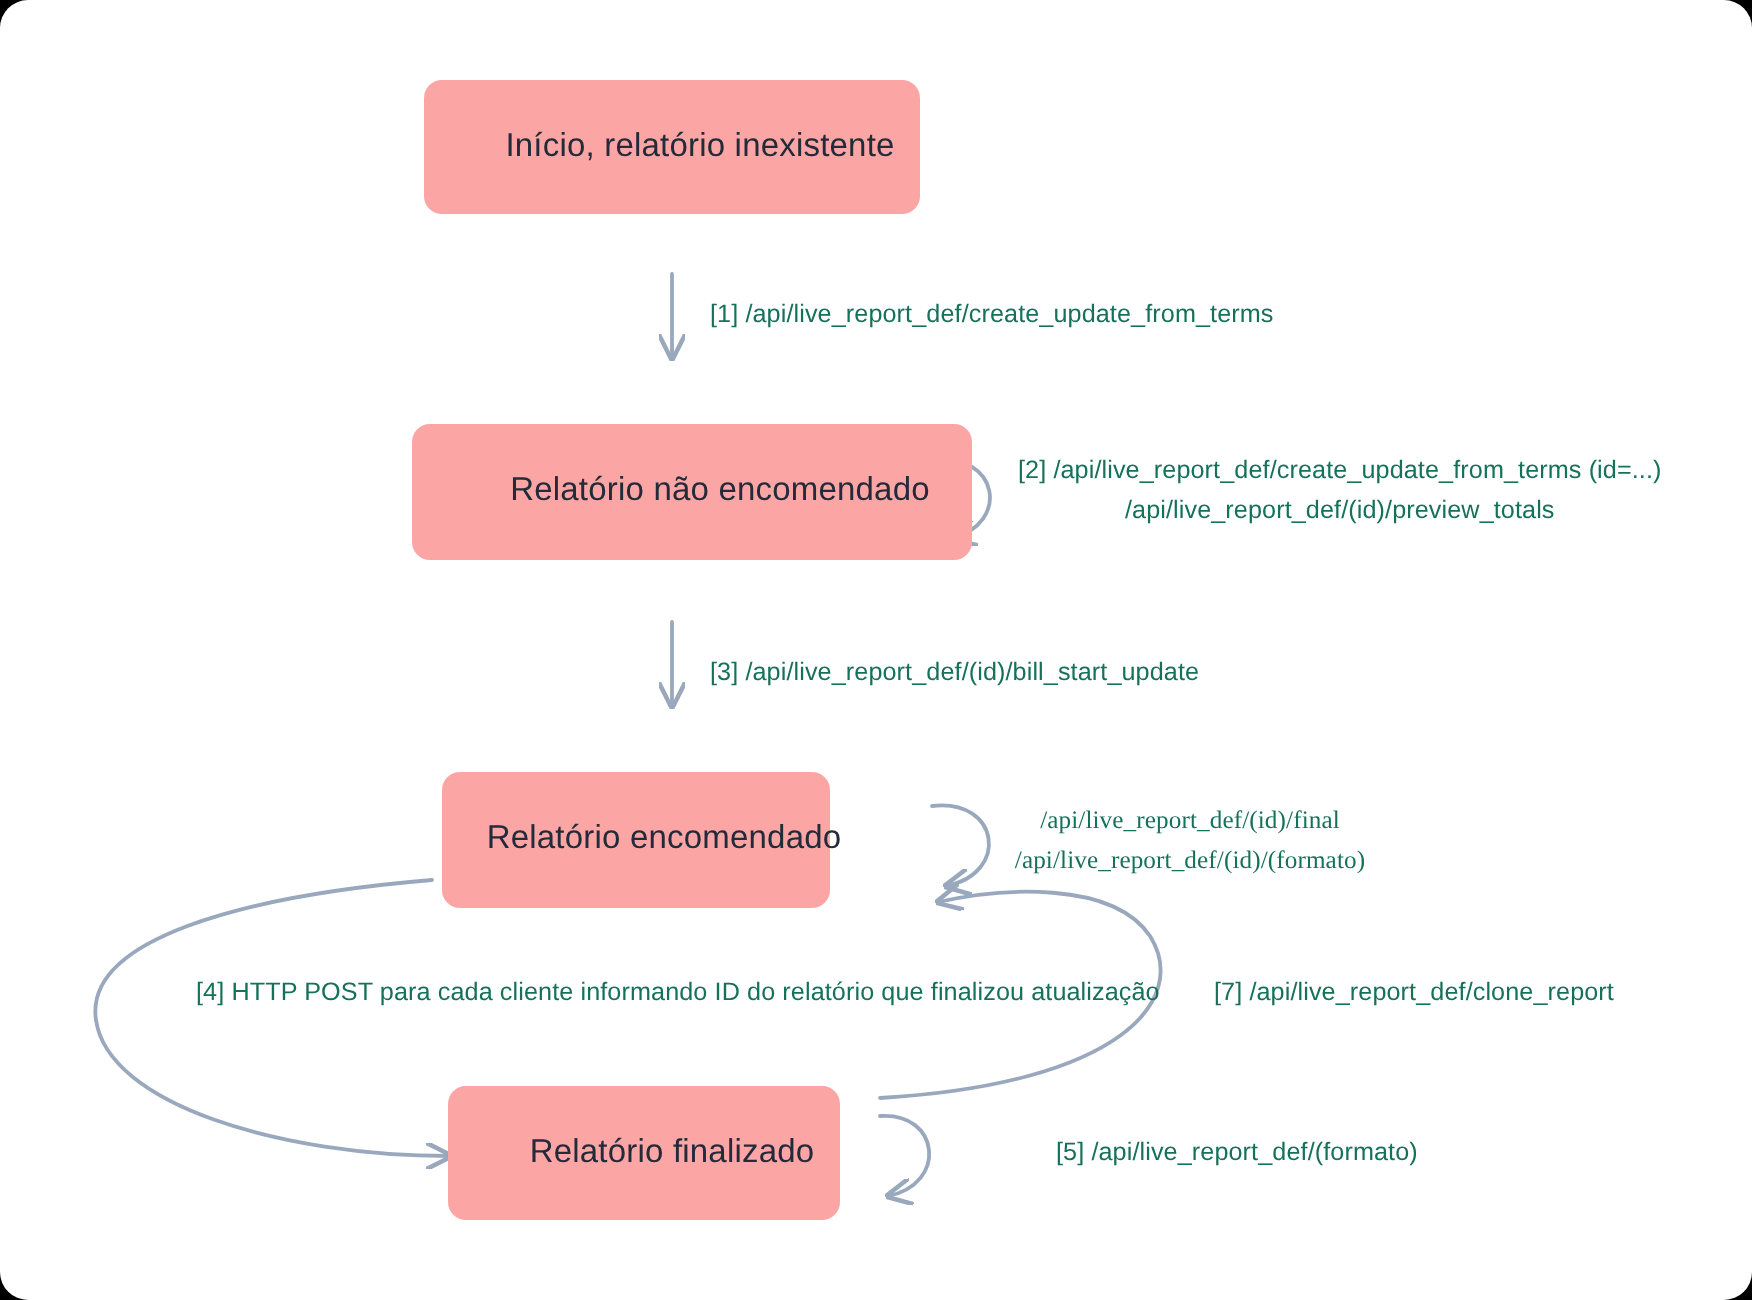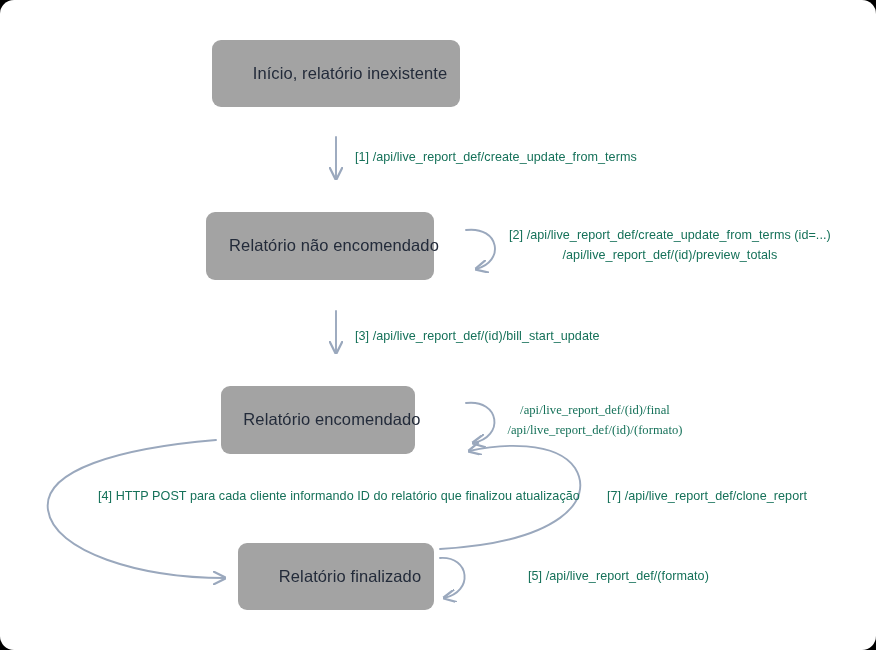--- a/index.html
+++ b/index.html
@@ -29,21 +29,21 @@
     position: absolute;
     left: 0;
     top: 0;
     width: 876px;
     height: 650px;
     pointer-events: none;
   }
 
   .node {
     position: absolute;
-    background: #a3a3a3;
+    background: #fca5a5;
     border-radius: 9px;
     display: flex;
     align-items: center;
     justify-content: center;
     box-sizing: border-box;
     color: #232b3a;
     font-size: 16.5px;
     letter-spacing: 0.1px;
     line-height: 1.2;
     text-align: center;
@@ -90,29 +90,29 @@
 
       <path d="M 440 549 C 560 542, 595 500, 575 468
                C 556 440, 500 444, 469 451" marker-end="url(#ah)"></path>
     </g>
   </svg>
 
   <div class="node" style="left:212px; top:40px; width:248px; height:67px;">
     <span>Início, relatório inexistente</span>
   </div>
 
-  <div class="node" style="left:206px; top:212px; width:228px; height:68px;">
+  <div class="node" style="left:206px; top:212px; width:280px; height:68px;">
     <span>Relatório não encomendado</span>
   </div>
 
   <div class="node" style="left:221px; top:386px; width:194px; height:68px;">
     <span>Relatório encomendado</span>
   </div>
 
-  <div class="node" style="left:238px; top:543px; width:196px; height:67px;">
+  <div class="node" style="left:224px; top:543px; width:196px; height:67px;">
     <span>Relatório finalizado</span>
   </div>
 
   <div class="edge-label" style="left:355px; top:148px;">
     <div>[1] /api/live_report_def/create_update_from_terms</div>
   </div>
 
   <div class="edge-label center" style="left:509px; top:226px;">
     <div>[2] /api/live_report_def/create_update_from_terms (id=...)</div>
     <div>/api/live_report_def/(id)/preview_totals</div>

